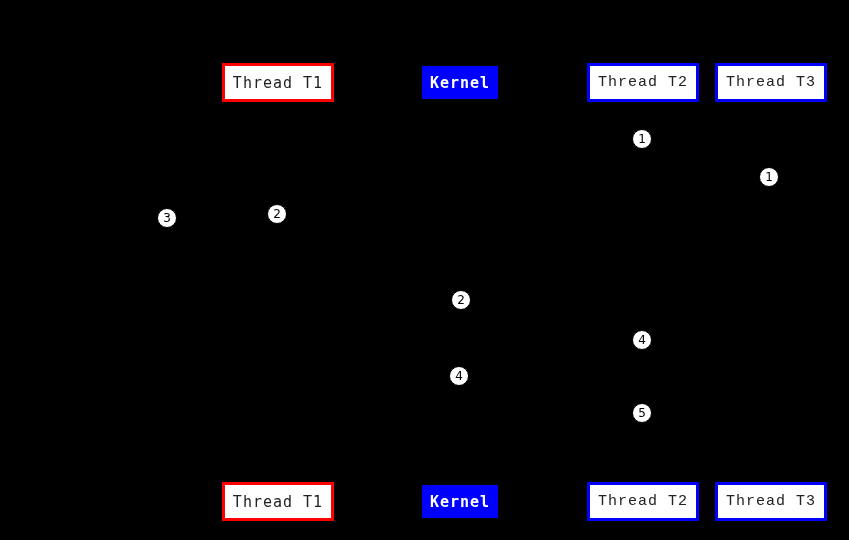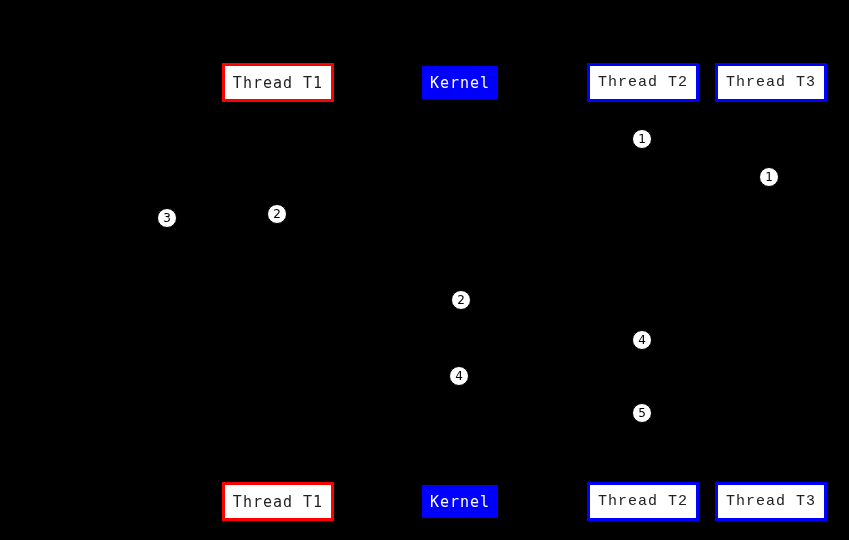--- a/index.html
+++ b/index.html
@@ -27,20 +27,21 @@
     font-size: 15px;
     letter-spacing: 1px;
     white-space: nowrap;
   }
   .box.red    { border: 3px solid var(--red, #ff0000); }
   .box.blue   { border: 3px solid var(--blue, #0000ff); font-family: Liberation Mono, monospace; }
   .box.kernel {
     background: var(--blue, #0000ff);
     color: var(--kernel-text, #ffffff);
     border: none;
+    font-weight: bold;
   }
   .marker {
     position: absolute;
     box-sizing: border-box;
     width: 20px;
     height: 20px;
     border-radius: 50%;
     background: var(--marker-fill, #ffffff);
     border: 1px solid var(--marker-text, #000000);
     color: var(--marker-text, #000000);

